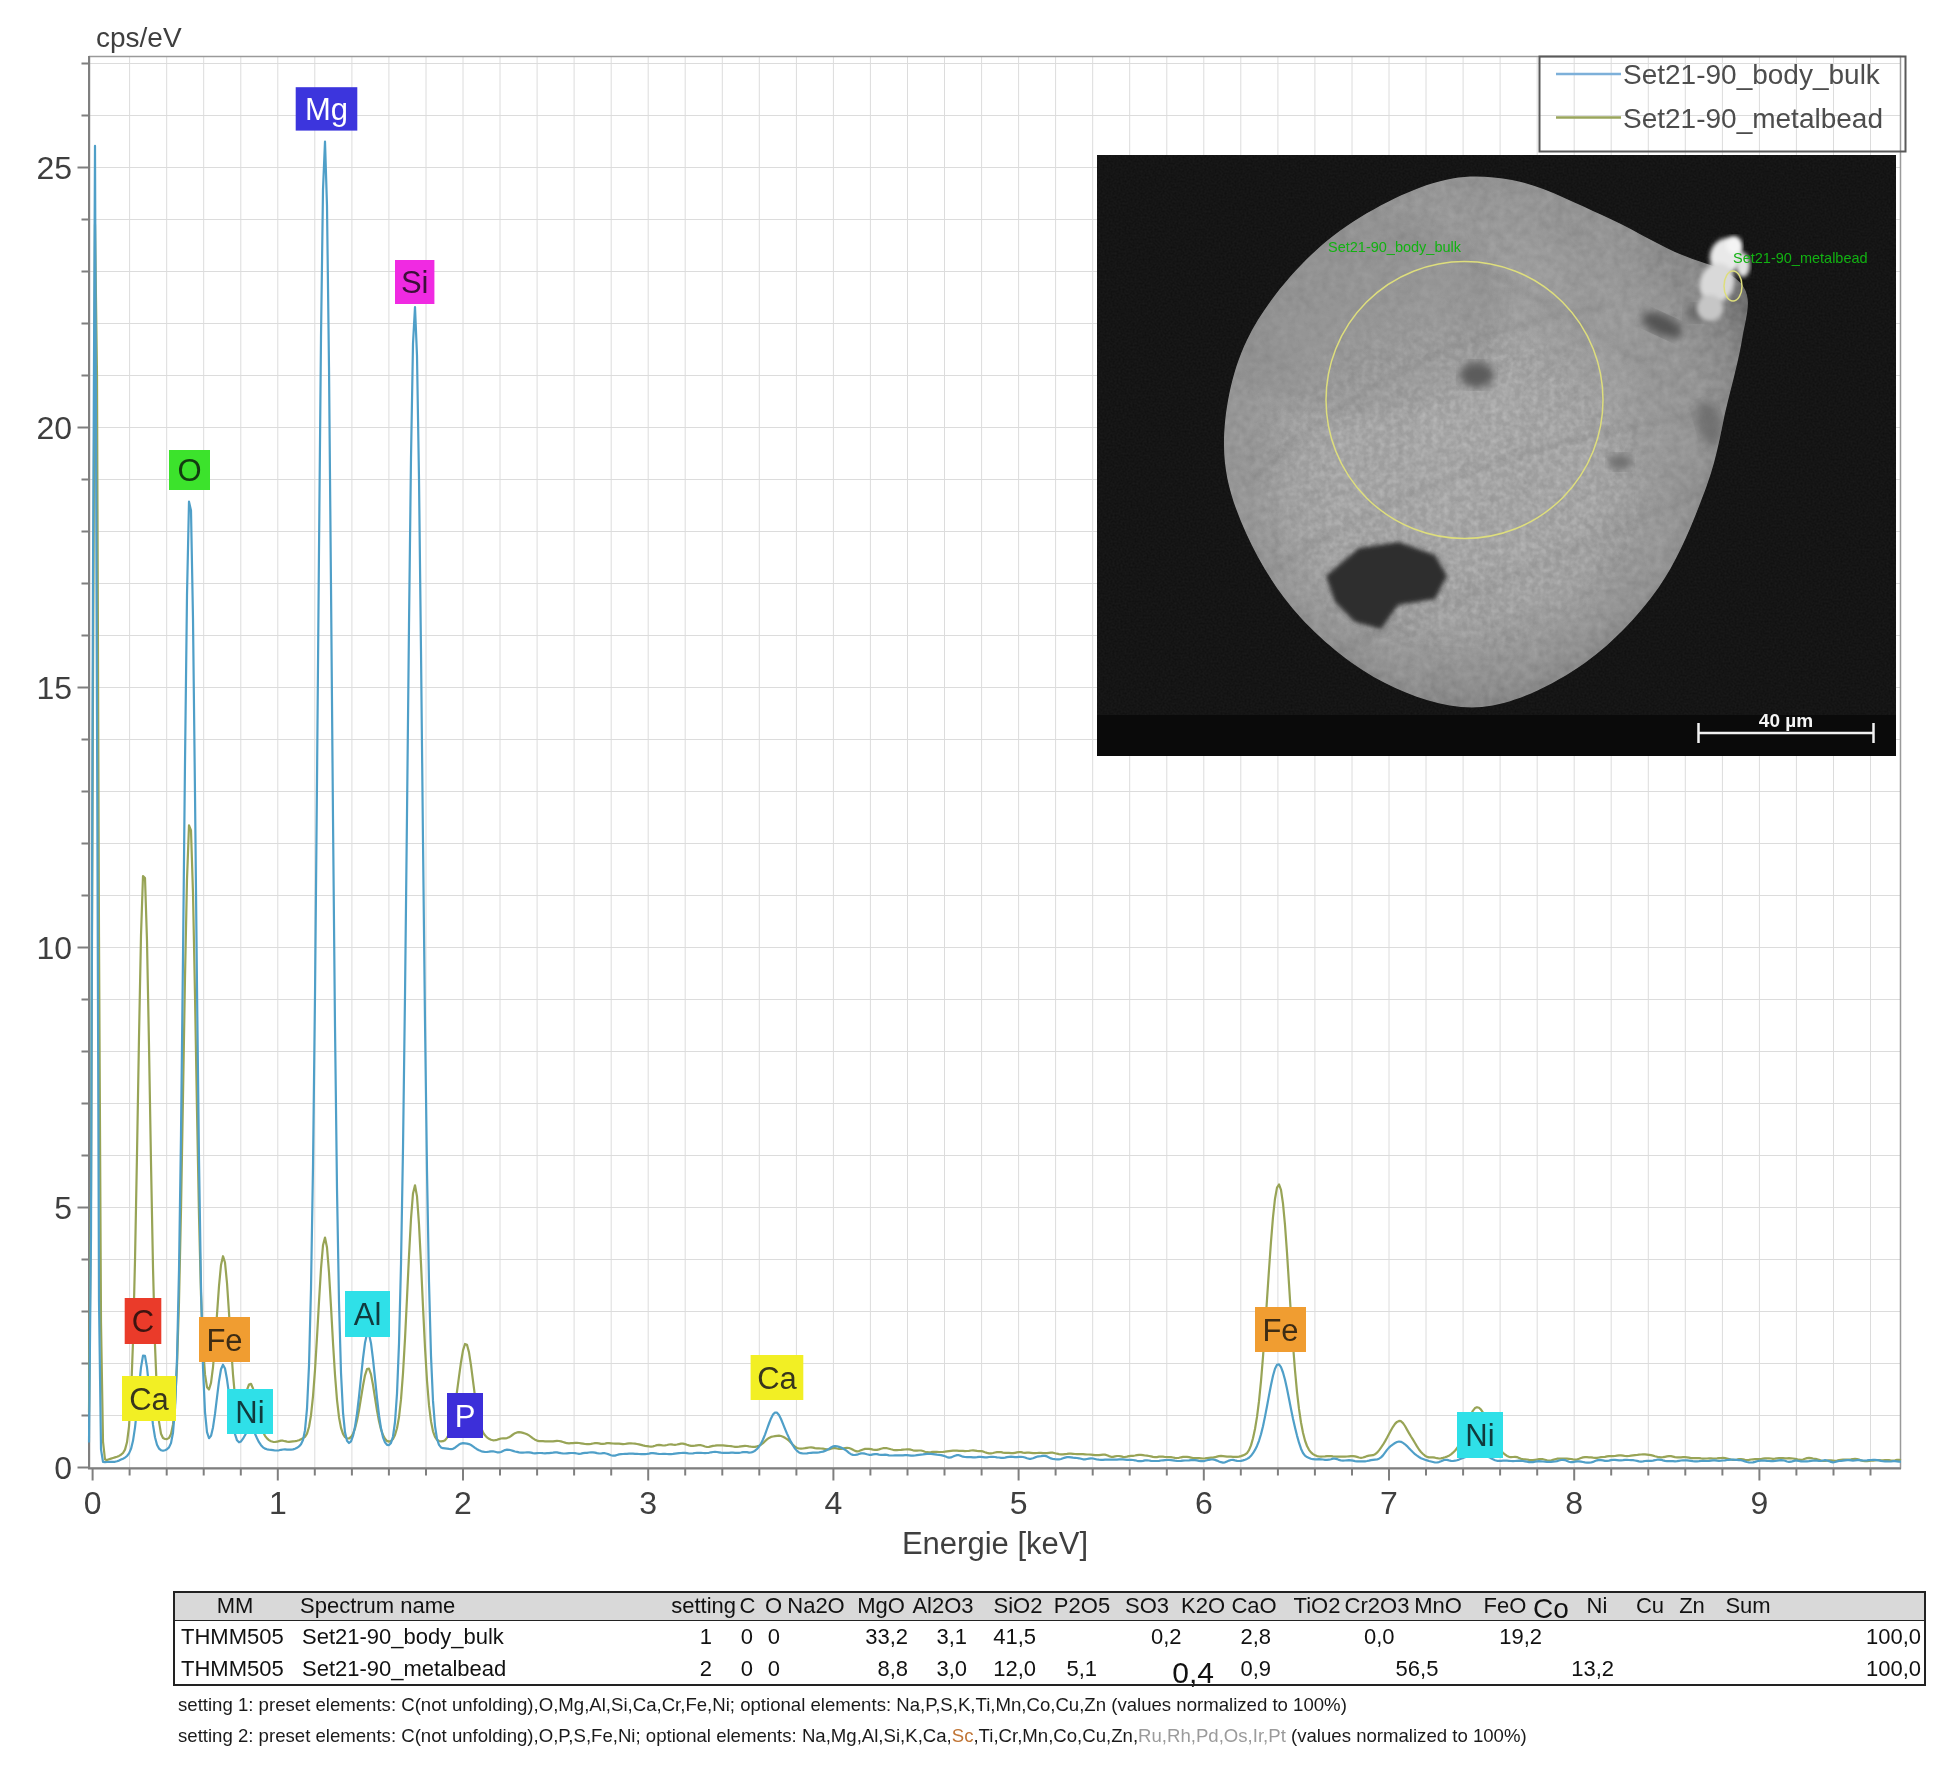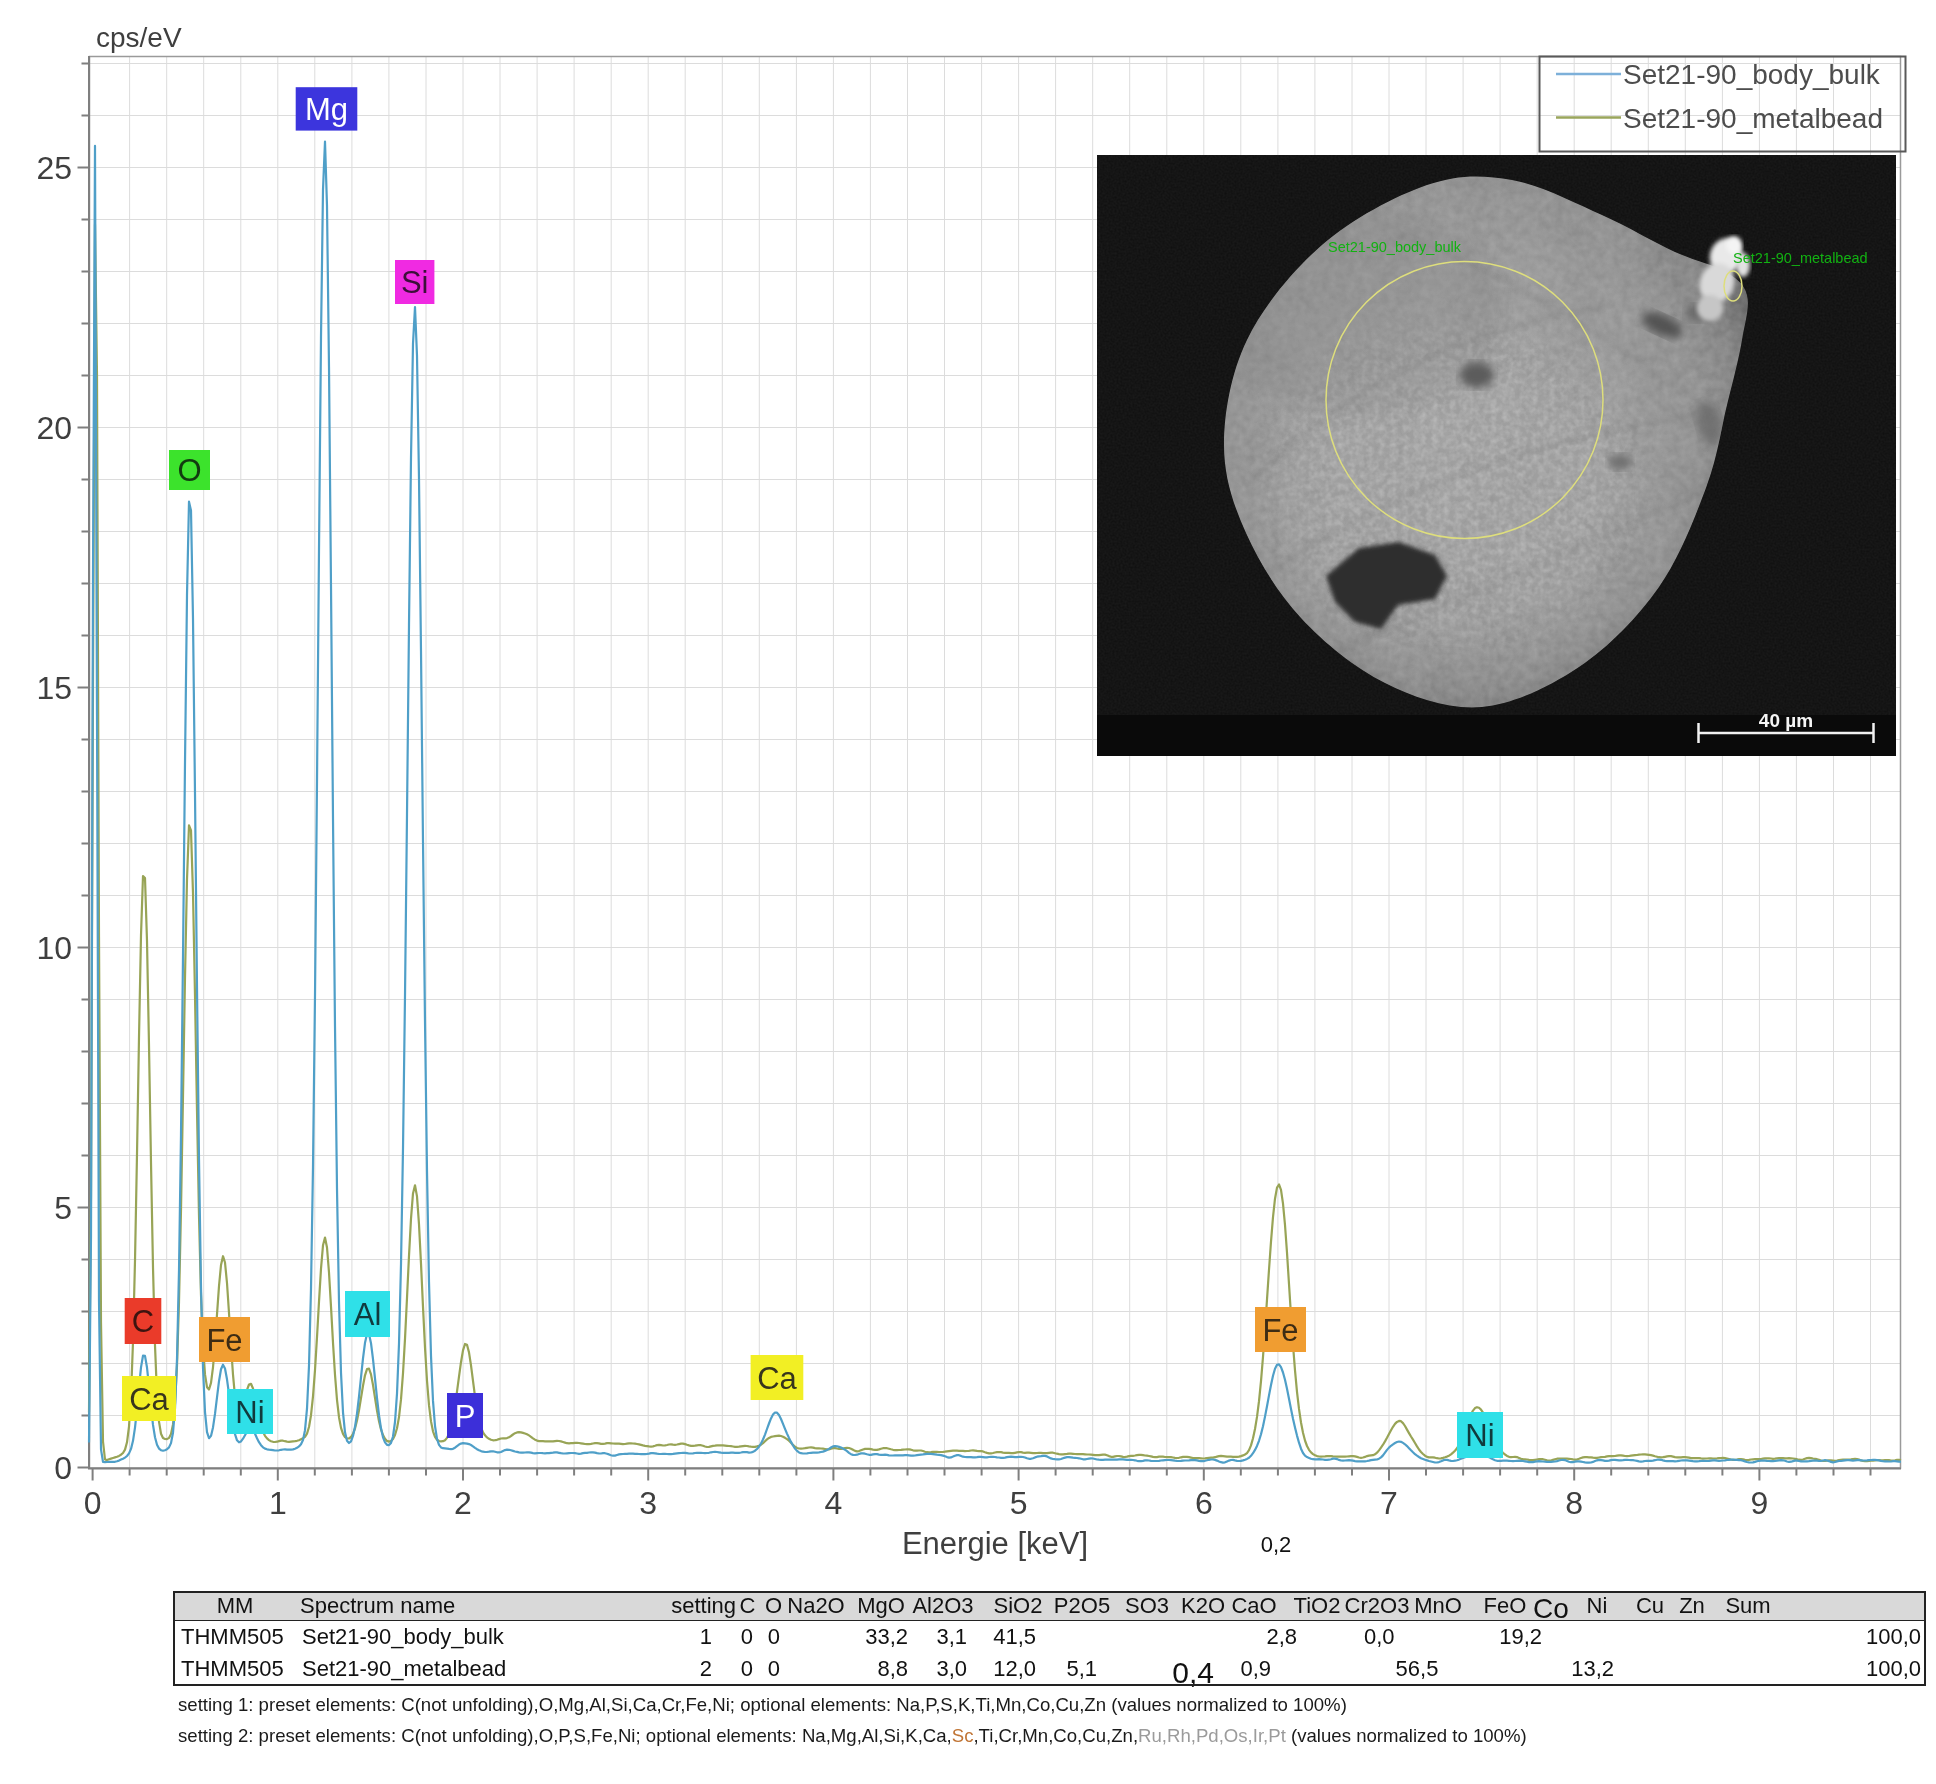--- a/index.html
+++ b/index.html
@@ -337,22 +337,22 @@
     <div style="position:absolute;font-family:'Liberation Sans',sans-serif;font-size:22px;color:#111;left:181px;top:1624px;white-space:nowrap">THMM505</div>
     <div style="position:absolute;font-family:'Liberation Sans',sans-serif;font-size:22px;color:#111;left:302px;top:1624px;white-space:nowrap">Set21-90_body_bulk</div>
     <div style="position:absolute;font-family:'Liberation Sans',sans-serif;font-size:22px;color:#111;left:181px;top:1656px;white-space:nowrap">THMM505</div>
     <div style="position:absolute;font-family:'Liberation Sans',sans-serif;font-size:22px;color:#111;left:302px;top:1656px;white-space:nowrap">Set21-90_metalbead</div>
     <div style="position:absolute;font-family:'Liberation Sans',sans-serif;font-size:22px;color:#111;left:462px;top:1624px;width:250px;text-align:right;white-space:nowrap">1</div>
     <div style="position:absolute;font-family:'Liberation Sans',sans-serif;font-size:22px;color:#111;left:503px;top:1624px;width:250px;text-align:right;white-space:nowrap">0</div>
     <div style="position:absolute;font-family:'Liberation Sans',sans-serif;font-size:22px;color:#111;left:530px;top:1624px;width:250px;text-align:right;white-space:nowrap">0</div>
     <div style="position:absolute;font-family:'Liberation Sans',sans-serif;font-size:22px;color:#111;left:658px;top:1624px;width:250px;text-align:right;white-space:nowrap">33,2</div>
     <div style="position:absolute;font-family:'Liberation Sans',sans-serif;font-size:22px;color:#111;left:717px;top:1624px;width:250px;text-align:right;white-space:nowrap">3,1</div>
     <div style="position:absolute;font-family:'Liberation Sans',sans-serif;font-size:22px;color:#111;left:786px;top:1624px;width:250px;text-align:right;white-space:nowrap">41,5</div>
-    <div style="position:absolute;font-family:'Liberation Sans',sans-serif;font-size:22px;color:#111;left:1047px;top:1624px;width:250px;text-align:right;white-space:nowrap">2,8</div>
-    <div style="position:absolute;font-family:'Liberation Sans',sans-serif;font-size:22px;color:#111;left:1151px;top:1532px;width:250px;text-align:center;white-space:nowrap">0,2</div>
+    <div style="position:absolute;font-family:'Liberation Sans',sans-serif;font-size:22px;color:#111;left:1021px;top:1624px;width:250px;text-align:right;white-space:nowrap">2,8</div>
+    <div style="position:absolute;font-family:'Liberation Sans',sans-serif;font-size:22px;color:#111;left:1151px;top:1624px;width:250px;text-align:left;white-space:nowrap">0,2</div>
     <div style="position:absolute;font-family:'Liberation Sans',sans-serif;font-size:22px;color:#111;left:1292px;top:1624px;width:250px;text-align:right;white-space:nowrap">19,2</div>
     <div style="position:absolute;font-family:'Liberation Sans',sans-serif;font-size:22px;color:#111;left:1364px;top:1624px;width:250px;white-space:nowrap">0,0</div>
     <div style="position:absolute;font-family:'Liberation Sans',sans-serif;font-size:22px;color:#111;left:1671px;top:1624px;width:250px;text-align:right;white-space:nowrap">100,0</div>
     <div style="position:absolute;font-family:'Liberation Sans',sans-serif;font-size:22px;color:#111;left:462px;top:1656px;width:250px;text-align:right;white-space:nowrap">2</div>
     <div style="position:absolute;font-family:'Liberation Sans',sans-serif;font-size:22px;color:#111;left:503px;top:1656px;width:250px;text-align:right;white-space:nowrap">0</div>
     <div style="position:absolute;font-family:'Liberation Sans',sans-serif;font-size:22px;color:#111;left:530px;top:1656px;width:250px;text-align:right;white-space:nowrap">0</div>
     <div style="position:absolute;font-family:'Liberation Sans',sans-serif;font-size:22px;color:#111;left:658px;top:1656px;width:250px;text-align:right;white-space:nowrap">8,8</div>
     <div style="position:absolute;font-family:'Liberation Sans',sans-serif;font-size:22px;color:#111;left:717px;top:1656px;width:250px;text-align:right;white-space:nowrap">3,0</div>
     <div style="position:absolute;font-family:'Liberation Sans',sans-serif;font-size:22px;color:#111;left:786px;top:1656px;width:250px;text-align:right;white-space:nowrap">12,0</div>
     <div style="position:absolute;font-family:'Liberation Sans',sans-serif;font-size:22px;color:#111;left:847px;top:1656px;width:250px;text-align:right;white-space:nowrap">5,1</div>

